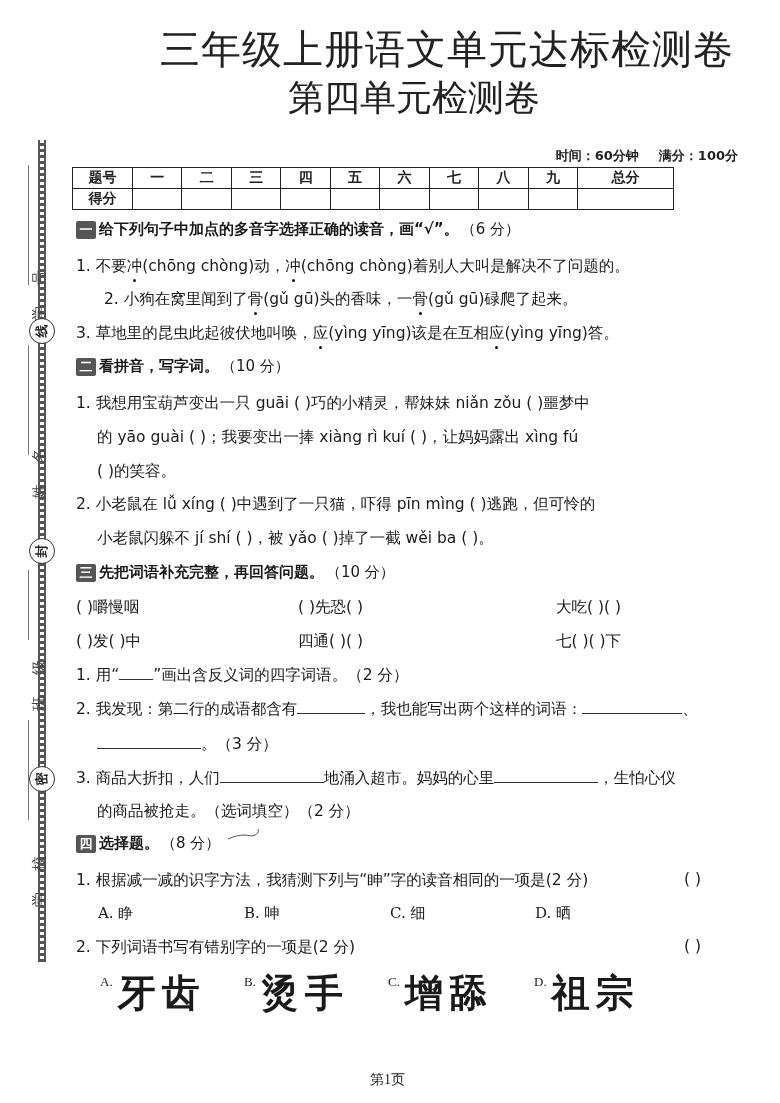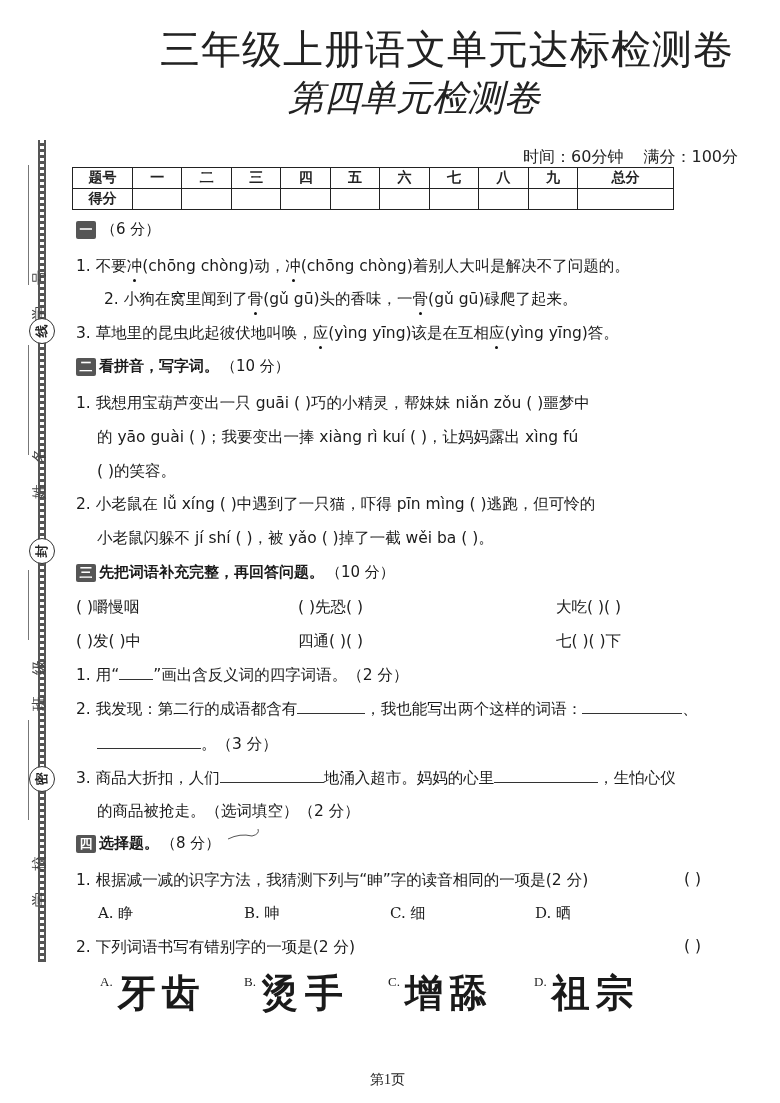--- a/index.html
+++ b/index.html
@@ -1,30 +1,30 @@
 <!DOCTYPE html>
 <html><head>
 <meta charset="utf-8">
 <style>
   * { box-sizing: border-box; margin: 0; padding: 0; }
   html, body { width: 780px; height: 1103px; background: #ffffff; overflow: hidden; }
   body { position: relative; font-family: "DejaVu Sans", "Liberation Sans", sans-serif; color: #1a1a1a; }
 
   .title-main { position: absolute; left: 160px; top: 22px; width: 580px; font-family: "DejaVu Serif", "Liberation Serif", serif; font-size: 40px; letter-spacing: 1px; color: #222; white-space: nowrap; }
-  .title-sub { position: absolute; left: 288px; top: 74px; font-family: "DejaVu Serif", "Liberation Serif", serif; font-size: 36px; color: #222; white-space: nowrap; font-style: italic; }
+  .title-sub { position: absolute; left: 288px; top: 74px; font-family: "DejaVu Serif", "Liberation Serif", serif; font-size: 36px; color: #222; white-space: nowrap; }
 
   
   .binding { position: absolute; left: 38px; top: 140px; width: 8px; height: 822px; background: #555; }
   .binding .holes { position: absolute; left: 2px; top: 0; width: 4px; height: 100%;
     background-image: repeating-linear-gradient(to bottom, #fff 0 3px, transparent 3px 6px); }
   .seal { position: absolute; left: 29px; width: 26px; height: 26px; border-radius: 50%; border: 1.5px solid #333; background: #fff; font-size: 13px; font-weight: bold; display: flex; align-items: center; justify-content: center; transform: rotate(-90deg); color: #222; }
   .side-label { position: absolute; left: 10px; font-size: 15px; color: #444; transform: rotate(-90deg); transform-origin: center; white-space: nowrap; letter-spacing: 8px; }
   .side-line { position: absolute; left: 28px; width: 1px; background: #777; }
 
-  .meta { position: absolute; right: 42px; top: 147px; font-size: 16px; font-weight: normal; color: #222; white-space: nowrap; }
+  .meta { position: absolute; right: 42px; top: 147px; font-size: 13px; font-weight: bold; color: #222; white-space: nowrap; }
   .meta span + span { margin-left: 20px; }
 
   table.score { position: absolute; left: 72px; top: 167px; width: 602px; border-collapse: collapse; font-size: 14px; }
   table.score td { border: 1px solid #222; height: 21px; text-align: center; font-weight: bold; color: #222; }
   table.score td:first-child { width: 60px; }
 
   .sec { position: absolute; left: 76px; font-size: 15px; font-weight: bold; white-space: nowrap; display: flex; align-items: center; }
   .sec .badge { display: inline-flex; width: 20px; height: 18px; background: #555; color: #fff; font-size: 13px; align-items: center; justify-content: center; margin-right: 3px; border-radius: 2px; }
   .sec .pts { font-weight: normal; margin-left: 2px; }
 
@@ -95,20 +95,21 @@
     <td></td>
     <td></td>
     <td></td>
     <td></td>
   </tr>
 </tbody>
   </table>
 
 <div class="sec" style="top:220px;">
   <span class="badge">一</span>
+  <span>给下列句子中加点的多音字选择正确的读音，画“√”。</span>
   <span class="pts">（6 分）</span>
 </div>
 <div class="line" style="top:256px;text-align:center;">
   <span>1.</span>
   <span>不要</span><span class="dot">冲</span><span>(chōng   chòng)动，</span><span class="dot">冲</span><span>(chōng   chòng)着别人大叫是解决不了问题的。</span>
 </div>
 <div class="line" style="top:289px;margin-left:28px;">
   <span>2.</span>
   <span>小狗在窝里闻到了</span><span class="dot">骨</span><span>(gǔ   gū)头的香味，一</span><span class="dot">骨</span><span>(gǔ   gū)碌爬了起来。</span>
 </div>

